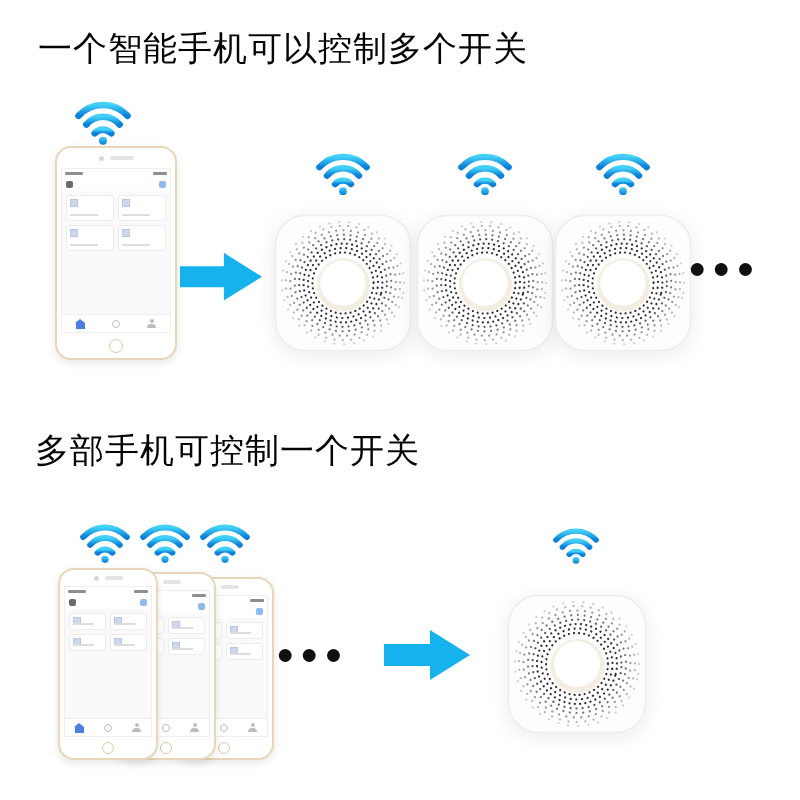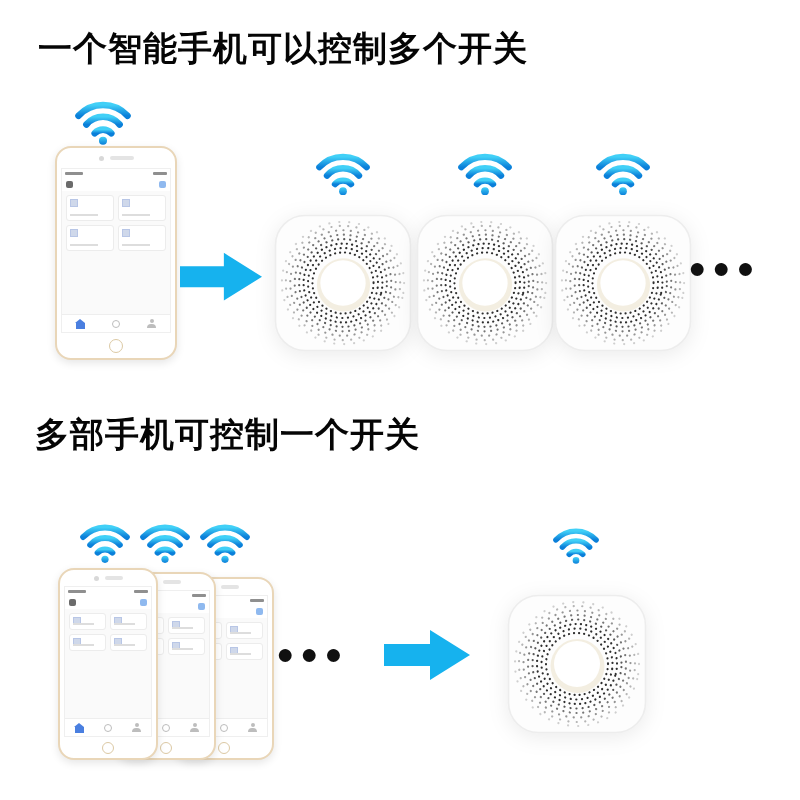--- a/index.html
+++ b/index.html
@@ -8,21 +8,21 @@
     --nav_accent:#4a7fe0;
     --phone_frame:#e9d6b8;
     --title_color:#050505;
     --dot_black:#101010;
   }
   *{margin:0;padding:0;box-sizing:border-box}
   html,body{background:#fff}
   body{font-family:"Liberation Sans","DejaVu Sans",sans-serif}
   .canvas{position:relative;width:800px;height:800px;background:#ffffff;overflow:hidden}
 
-  .title{position:absolute;font-size:34px;font-weight:700;letter-spacing:1px;color:var(--title_color);white-space:nowrap}
+  .title{position:absolute;font-size:34px;font-weight:400;letter-spacing:1px;color:var(--title_color);white-space:nowrap}
 
   
   .wifi{position:absolute}
   .wifi svg{display:block;width:100%;height:auto}
   .wifi path{fill:none;stroke:url(#wifiGrad);stroke-width:7.5;stroke-linecap:round}
   .wifi circle{fill:url(#wifiGrad)}
   .wifi-lg{width:56px}
   .wifi-md{width:54px}
   .wifi-sm{width:50px}
   .wifi-xs{width:46px}
@@ -210,21 +210,21 @@
         <circle cx="70" cy="70" r="58" stroke-dasharray="0.1 8.4" transform="rotate(6 70 70)" opacity=".35"></circle>
         <circle cx="70" cy="70" r="62" stroke-dasharray="0.1 10" transform="rotate(14 70 70)" opacity=".22"></circle>
       </g>
       <circle cx="70.5" cy="72" r="27" fill="#ece4cf" opacity=".6"></circle>
       <circle cx="70" cy="70" r="23" fill="#ffffff"></circle>
     </svg>
   </div>
 
   <div class="ellipsis" style="left:688px;top:246px">●●●</div>
 
-  <div class="title" style="left:35px;top:412px">多部手机可控制一个开关</div>
+  <div class="title" style="left:35px;top:428px">多部手机可控制一个开关</div>
 
   <div class="wifi wifi-sm" style="left:80px;top:523px">
     <svg viewBox="0 0 64 52">
         <path d="M4 18 A 38 38 0 0 1 60 18"></path>
         <path d="M13 28 A 25 25 0 0 1 51 28"></path>
         <path d="M22.5 38 A 13 13 0 0 1 41.5 38"></path>
         <circle cx="32" cy="46.5" r="4.6"></circle>
       </svg>
   </div>
   <div class="wifi wifi-sm" style="left:140px;top:523px">

